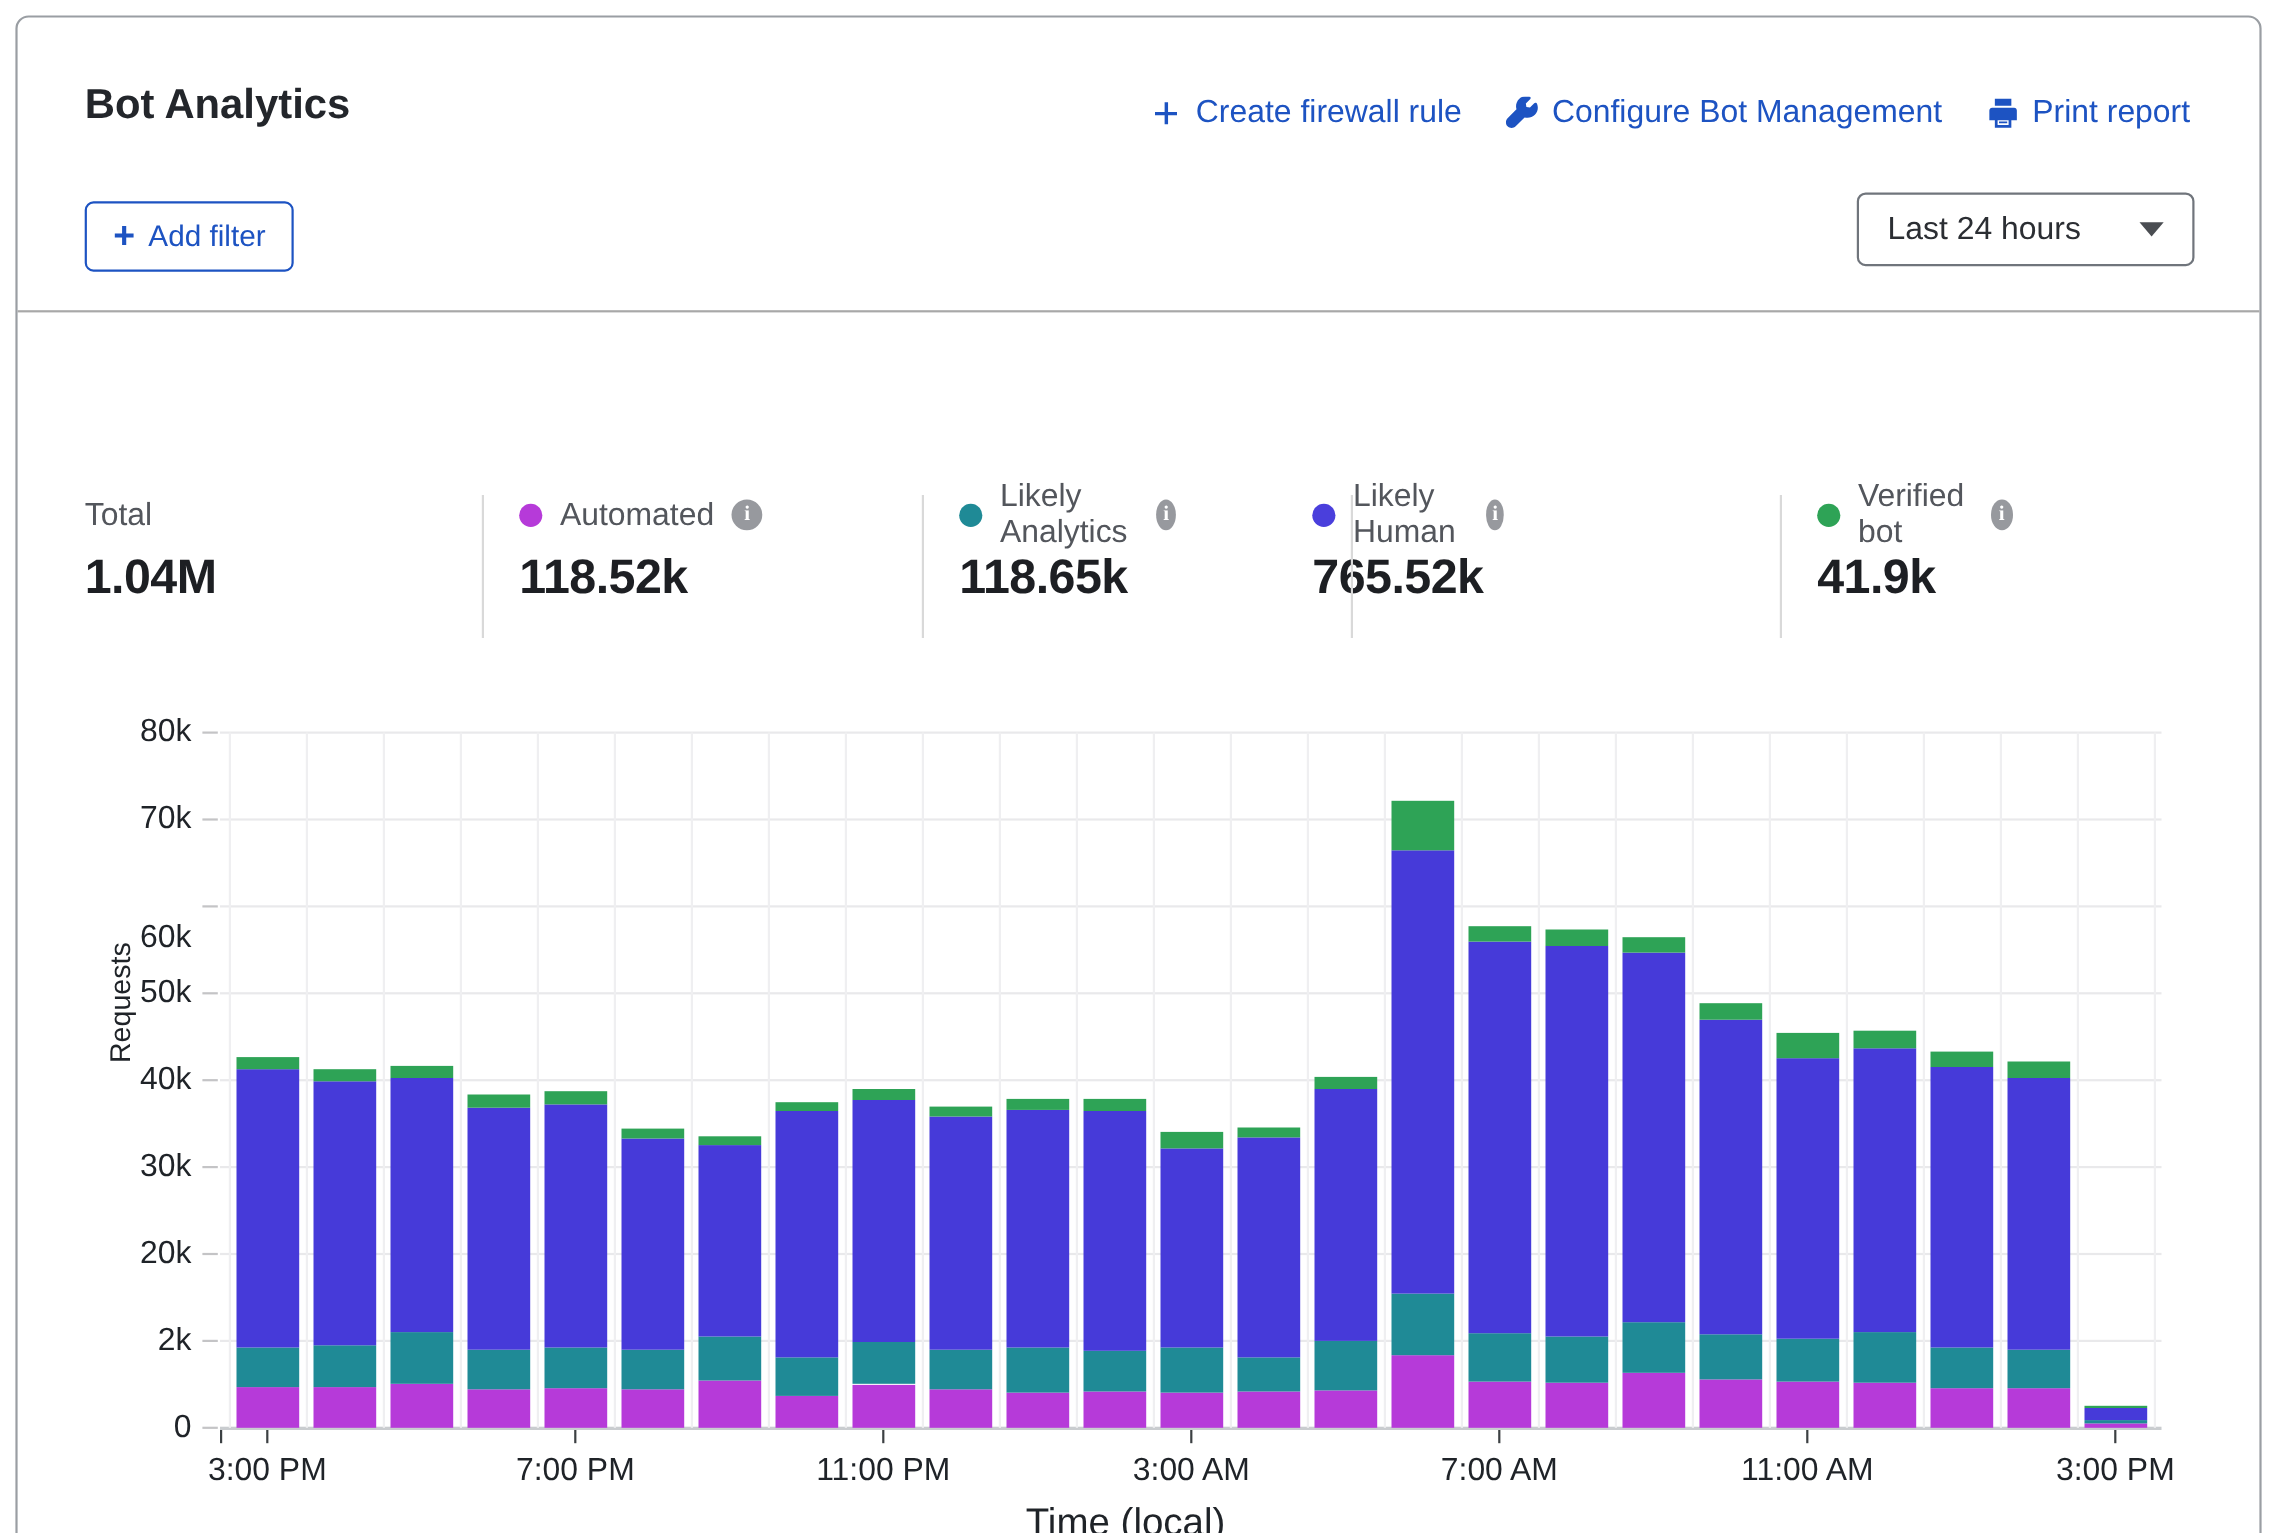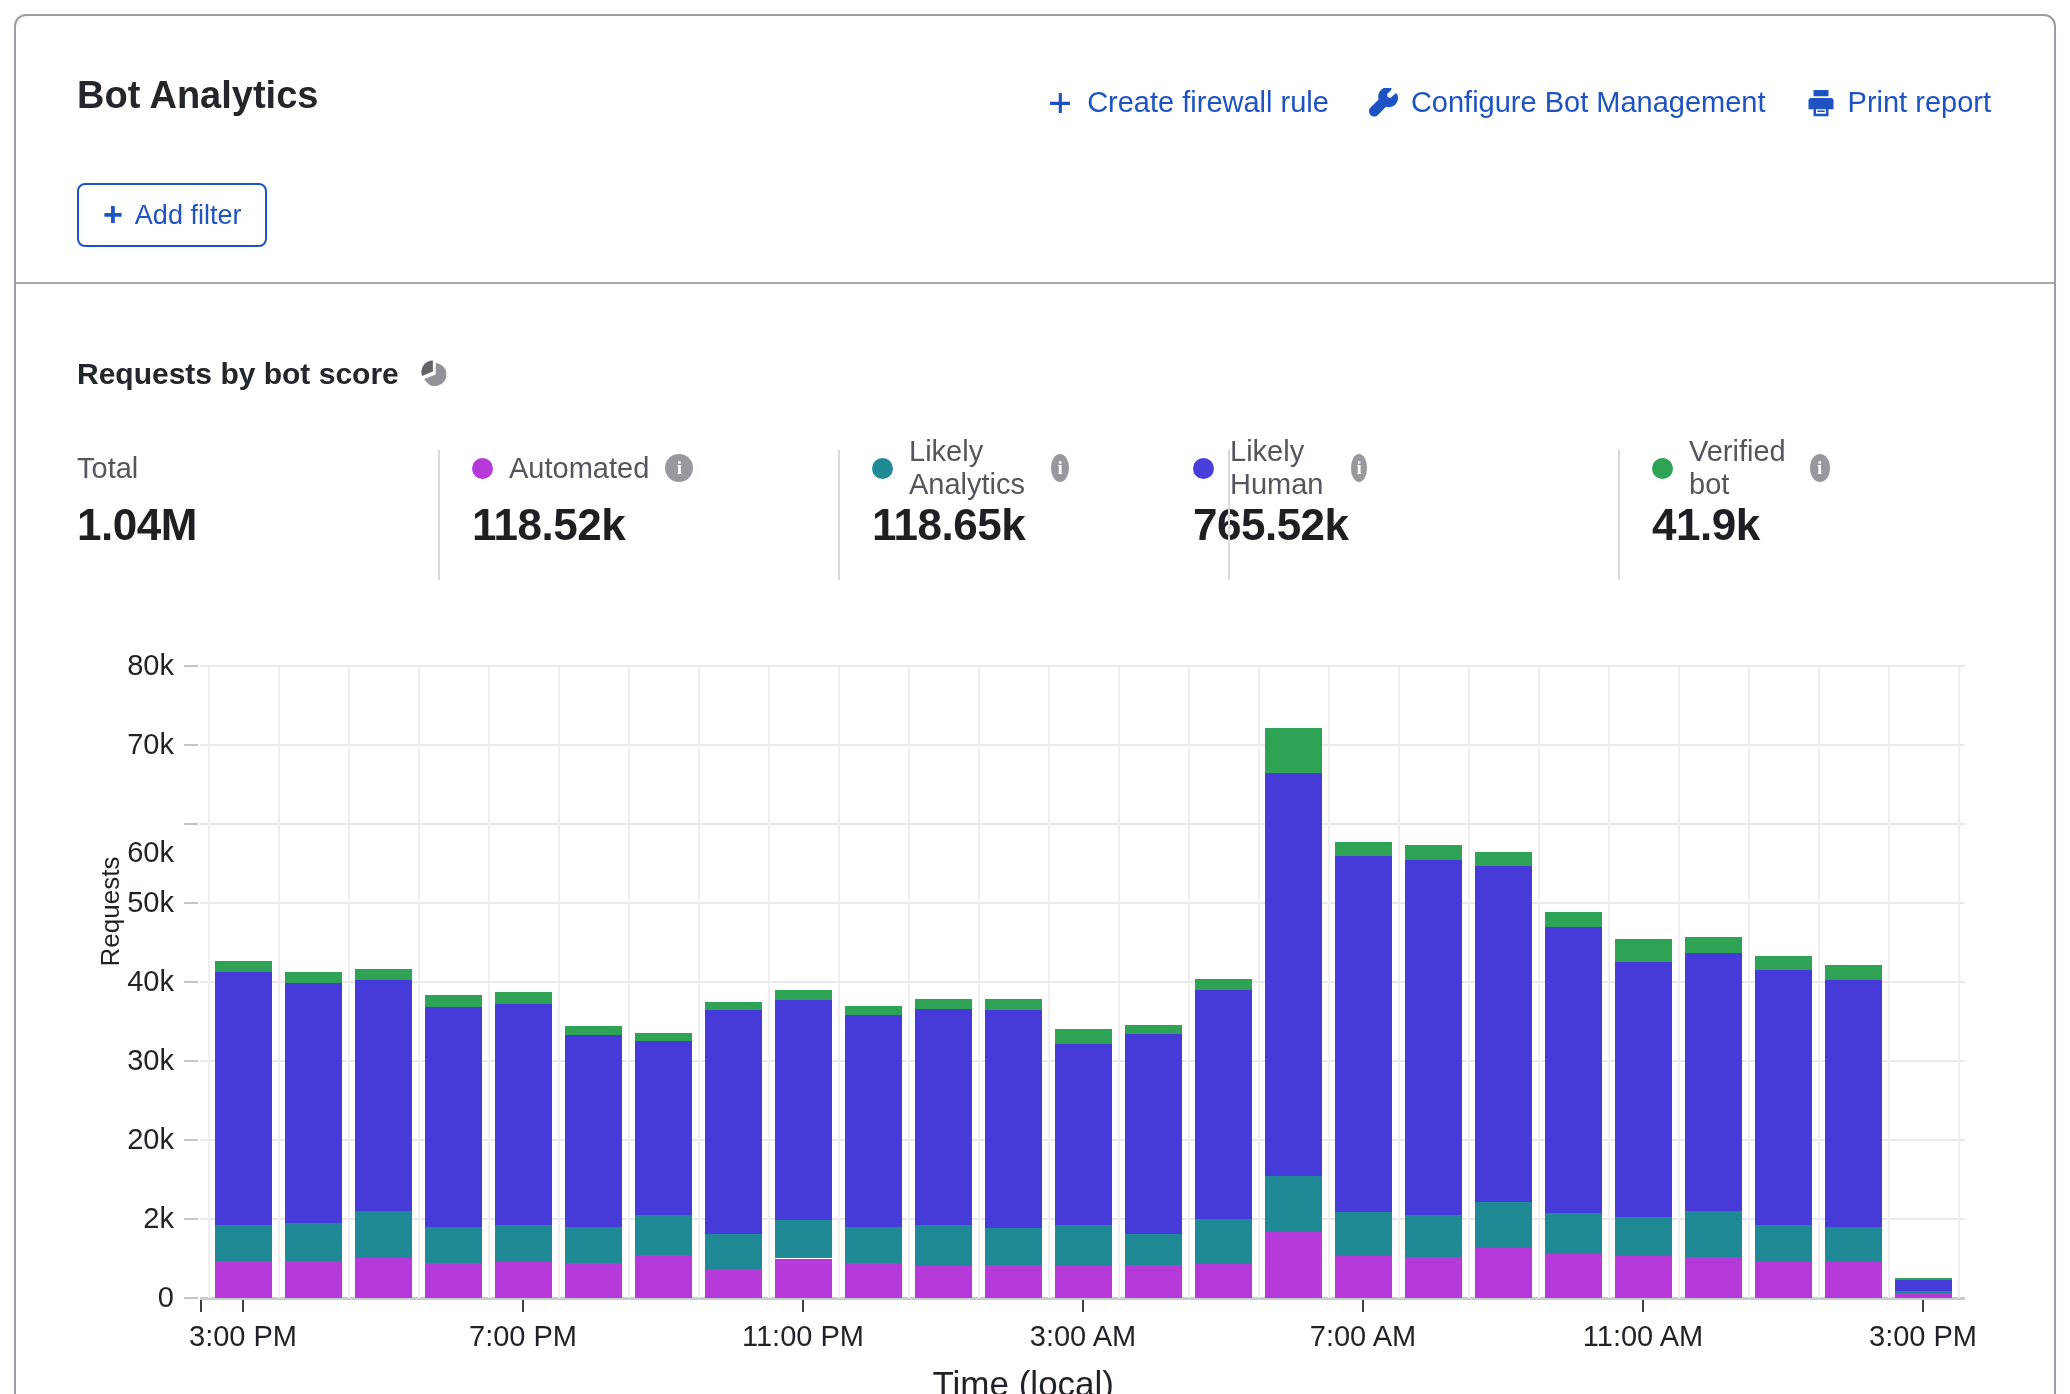--- a/index.html
+++ b/index.html
@@ -93,30 +93,27 @@
           </span>
           <span>Print report</span>
         </div>
       </div>
 
     <button class="add-filter-btn">
       <span class="plus">+</span>
       <span>Add filter</span>
     </button>
 
+    <div class="time-range">
+      <span>Last 24 hours</span>
+      <span class="caret"></span>
+    </div>
 
     <div class="header-divider"></div>
 
-    <div class="section-heading">
-      <span class="txt">Requests by bot score</span>
-      <svg viewBox="0 0 26 26">
-        <path fill="#909398" d="M14.5 3.5a10 10 0 1 1-9.9 13.9l9.9-4V3.5z"></path>
-        <path fill="#606368" d="M12 1.2a10 10 0 0 0-9.3 13.5L12 10.9V1.2z"></path>
-      </svg>
-    </div>
 
     <div class="stats" id="stats-row">
         <div class="stat-col" style="left: 61px;">
           <div class="stat-label-row">
             <span class="stat-label">Total</span>
           </div>
           <div class="stat-value">1.04M</div>
         </div>
         <div class="stat-col" style="left: 456px;">
           <div class="stat-label-row">

